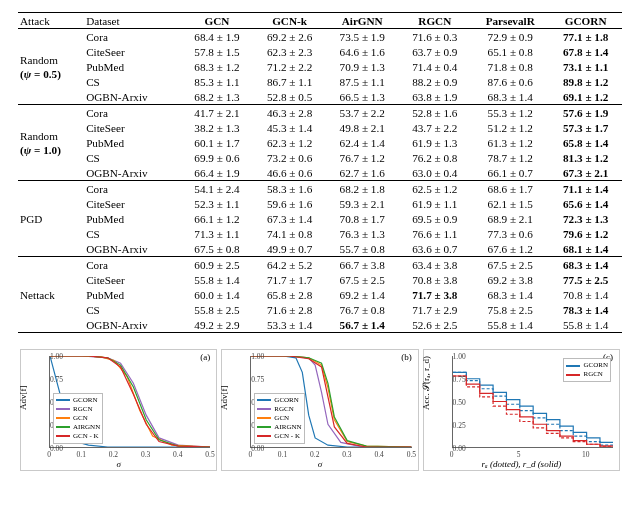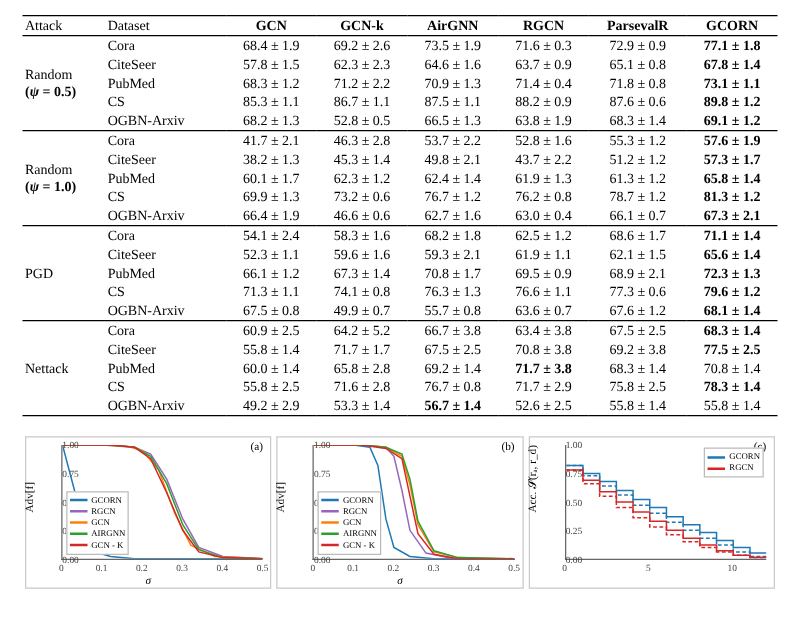--- a/index.html
+++ b/index.html
@@ -200,21 +200,21 @@
           <td>PubMed</td>
           <td class="val">60.1 ± 1.7</td>
           <td class="val">62.3 ± 1.2</td>
           <td class="val">62.4 ± 1.4</td>
           <td class="val">61.9 ± 1.3</td>
           <td class="val">61.3 ± 1.2</td>
           <td class="val bold">65.8 ± 1.4</td>
         </tr>
         <tr>
           <td>CS</td>
-          <td class="val">69.9 ± 1.3</td>
+          <td class="val">69.9 ± 0.6</td>
           <td class="val">73.2 ± 0.6</td>
           <td class="val">76.7 ± 1.2</td>
           <td class="val">76.2 ± 0.8</td>
           <td class="val">78.7 ± 1.2</td>
           <td class="val bold">81.3 ± 1.2</td>
         </tr>
         <tr>
           <td>OGBN-Arxiv</td>
           <td class="val">66.4 ± 1.9</td>
           <td class="val">46.6 ± 0.6</td>
@@ -408,20 +408,21 @@
             <span>AIRGNN</span>
           </div>
           <div class="row">
             <span class="sw" style="border-color: rgb(214, 39, 40);"></span>
             <span>GCN - K</span>
           </div>
         </div>
       </div>
   <div class="chart">
         <div class="ylabel">Acc. 𝓢(rₐ, r_d)</div>
+        <div class="xlabel">rₐ (dotted), r_d (solid)</div>
         <div class="tag">(c)</div>
         <div class="plot">
           <svg class="series" viewBox="0 0 100 100" preserveAspectRatio="none">
             <path d="M0.00 18.00 L8.33 18.00 L8.33 27.00 L16.67 27.00 L16.67 36.00 L25.00 36.00 L25.00 44.00 L33.33 44.00 L33.33 53.00 L41.67 53.00 L41.67 60.00 L50.00 60.00 L50.00 68.00 L58.33 68.00 L58.33 75.00 L66.67 75.00 L66.67 82.00 L75.00 82.00 L75.00 88.00 L83.33 88.00 L83.33 94.00 L91.67 94.00 L91.67 98.00 L100.00 98.00 " fill="none" stroke="#1f77b4" stroke-width="1.2" vector-effect="non-scaling-stroke" stroke-dasharray="3,2"></path>
             <path d="M0.00 18.00 L8.33 18.00 L8.33 25.00 L16.67 25.00 L16.67 32.00 L25.00 32.00 L25.00 40.00 L33.33 40.00 L33.33 48.00 L41.67 48.00 L41.67 55.00 L50.00 55.00 L50.00 63.00 L58.33 63.00 L58.33 70.00 L66.67 70.00 L66.67 77.00 L75.00 77.00 L75.00 84.00 L83.33 84.00 L83.33 90.00 L91.67 90.00 L91.67 95.00 L100.00 95.00 " fill="none" stroke="#1f77b4" stroke-width="1.2" vector-effect="non-scaling-stroke"></path>
             <path d="M0.00 22.00 L8.33 22.00 L8.33 34.00 L16.67 34.00 L16.67 45.00 L25.00 45.00 L25.00 55.00 L33.33 55.00 L33.33 64.00 L41.67 64.00 L41.67 72.00 L50.00 72.00 L50.00 79.00 L58.33 79.00 L58.33 85.00 L66.67 85.00 L66.67 90.00 L75.00 90.00 L75.00 94.00 L83.33 94.00 L83.33 97.00 L91.67 97.00 L91.67 99.00 L100.00 99.00 " fill="none" stroke="#d62728" stroke-width="1.2" vector-effect="non-scaling-stroke" stroke-dasharray="3,2"></path>
             <path d="M0.00 22.00 L8.33 22.00 L8.33 31.00 L16.67 31.00 L16.67 41.00 L25.00 41.00 L25.00 50.00 L33.33 50.00 L33.33 59.00 L41.67 59.00 L41.67 67.00 L50.00 67.00 L50.00 75.00 L58.33 75.00 L58.33 82.00 L66.67 82.00 L66.67 88.00 L75.00 88.00 L75.00 93.00 L83.33 93.00 L83.33 97.00 L91.67 97.00 L91.67 99.00 L100.00 99.00 " fill="none" stroke="#d62728" stroke-width="1.2" vector-effect="non-scaling-stroke"></path>
           </svg>
         </div>
         <div class="xtick" style="left: 28px;">0</div>

